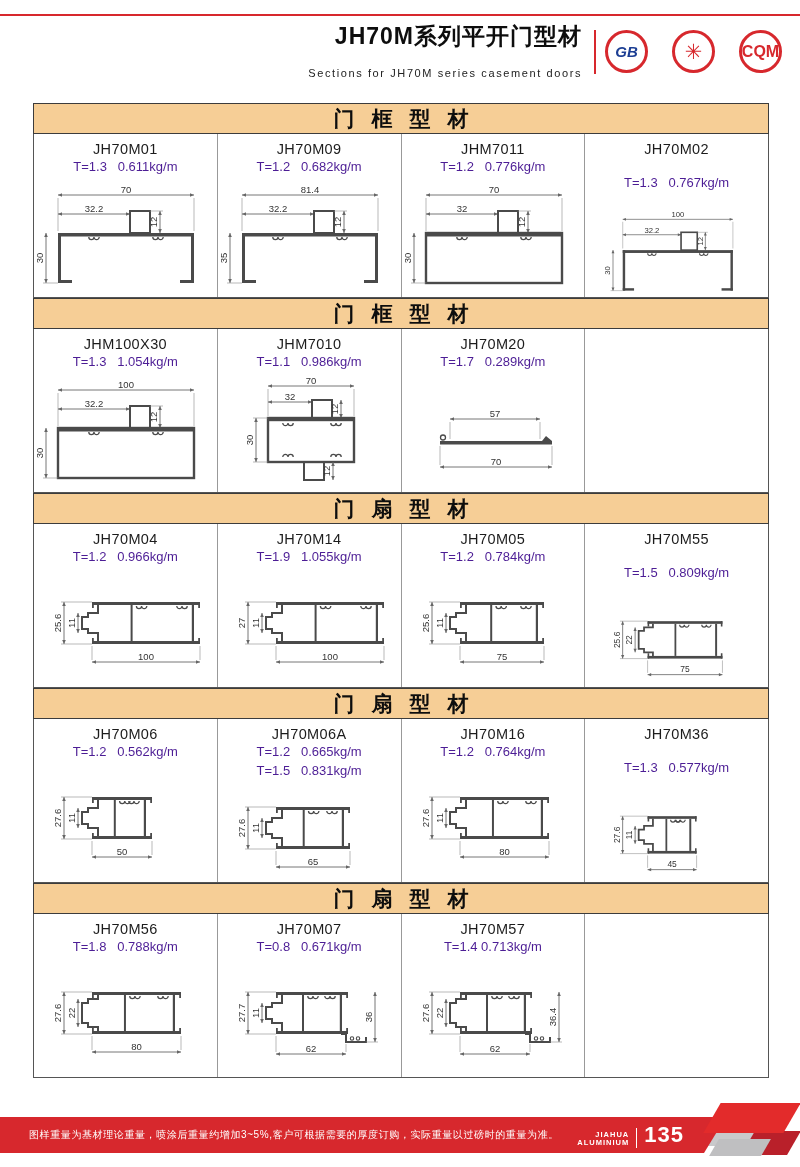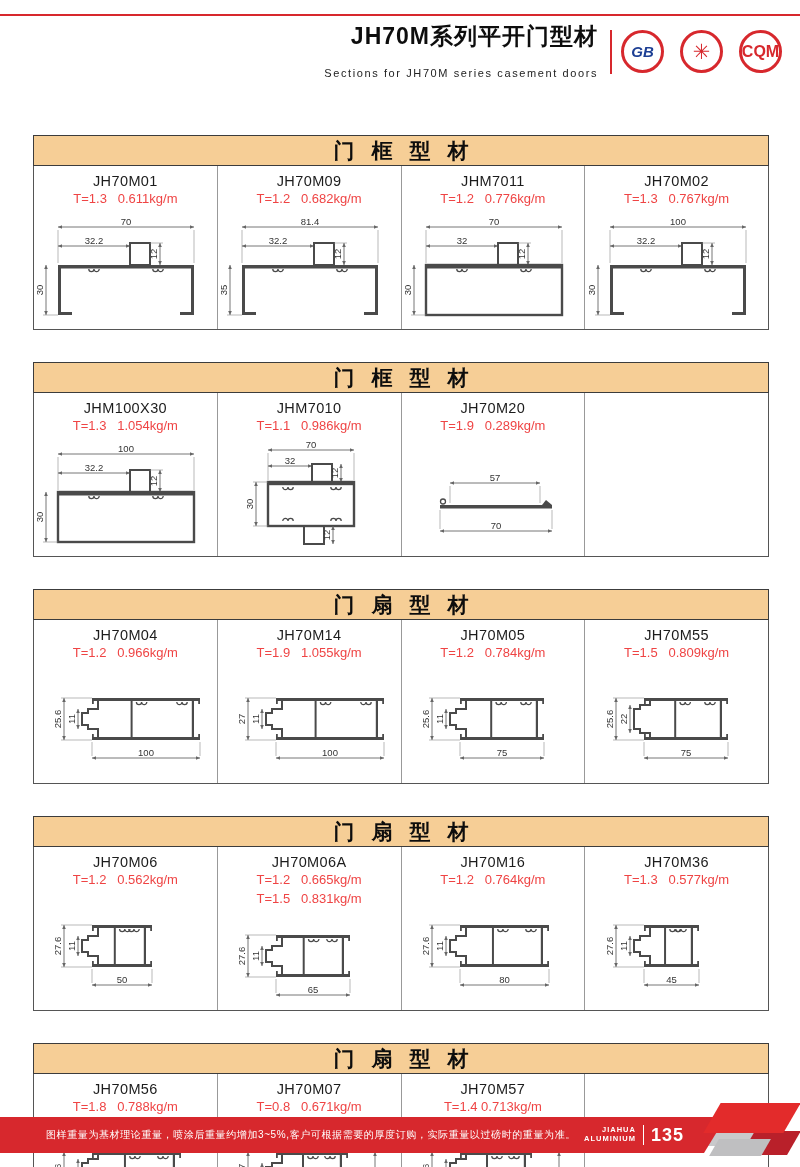--- a/index.html
+++ b/index.html
@@ -8,47 +8,47 @@
   body{width:800px;height:1167px;position:relative;overflow:hidden;
        font-family:"Liberation Sans","DejaVu Sans",sans-serif;color:#111;}
 
   .top-line{position:absolute;top:14px;left:0;width:800px;height:2px;background:var(--red);}
 
   .header{position:absolute;top:24px;right:18px;display:flex;align-items:center;}
   .title-block{text-align:right;margin-right:10px;}
   .title{font-size:23px;font-weight:bold;letter-spacing:1px;color:#0d0d0d;line-height:1.1;}
   .subtitle{font-size:11px;color:#222;letter-spacing:1.6px;margin-top:18px;}
   .header-divider{width:2px;height:44px;background:var(--red);margin:0 9px 0 2px;}
-  .logos{display:flex;align-items:flex-start;gap:16px;}
+  .logos{display:flex;align-items:flex-start;gap:24px;}
   .logo{width:43px;height:43px;border:3px solid var(--red);border-radius:50%;
         display:flex;align-items:center;justify-content:center;background:#fff;}
   .logo-gb span{color:#1d3f94;font-style:italic;font-weight:bold;font-size:15px;}
   .logo-star span{color:var(--red);font-size:21px;line-height:1;}
   .logo-cqm span{color:var(--red);font-weight:bold;font-size:16px;}
 
   .sections{position:absolute;top:103px;left:33px;width:736px;}
   .section-header{height:31px;background:var(--tan);border:1px solid #3c3c3c;
-        display:flex;align-items:center;justify-content:center;margin-top:32px;}
+        display:flex;align-items:center;justify-content:center;}
   .section-title{font-size:21px;font-weight:bold;color:#0d0d0d;letter-spacing:17px;padding-left:17px;}
   .section-row{display:flex;height:164px;border:1px solid #555;border-top:none;background:#fff;}
   .cell{flex:1 1 0;border-right:1px solid #999;display:flex;flex-direction:column;
         align-items:center;padding-top:7px;overflow:hidden;}
-  .cell:last-child{border-right:none;}
+  .cell:last-child{border-right:none;gap:16px;}
   .cell-code{font-size:14.5px;color:#1c1c1c;font-weight:500;letter-spacing:0.4px;}
-  .cell-spec{font-size:13px;color:#ef4444;white-space:pre;line-height:1.3;margin-top:2px;}
+  .cell-spec{font-size:13px;color:#4c1d95;white-space:pre;line-height:1.3;margin-top:2px;}
   .cell svg{margin:auto;display:block;}
 
   .footer-bar{position:absolute;left:0;top:1117px;width:726px;height:36px;background:var(--red);
         clip-path:polygon(0 0,100% 0,calc(100% - 22px) 100%,0 100%);
         display:flex;align-items:center;color:#fff;z-index:2;}
-  .footer-note{margin-left:46px;font-size:10px;letter-spacing:0.6px;text-align:right;}
-  .footer-brand{margin-left:auto;margin-right:42px;display:flex;align-items:center;gap:7px;}
+  .footer-note{margin-left:29px;font-size:10px;letter-spacing:0.6px;text-align:right;}
+  .footer-brand{margin-left:auto;margin-right:42px;display:flex;align-items:flex-end;gap:7px;}
   .brand-name{font-size:7.5px;line-height:1.15;text-align:right;letter-spacing:1px;font-weight:bold;}
   .brand-divider{width:1px;height:20px;background:#fff;}
-  .page-number{font-size:18px;font-weight:bold;letter-spacing:1px;}
+  .page-number{font-size:22px;font-weight:bold;letter-spacing:1px;}
 
   .deco{position:absolute;transform:skewX(-30deg);}
   .deco-gray1{left:688px;top:1121px;width:74px;height:25px;background:#c9c9cb;z-index:1;}
   .deco-red-main{left:712px;top:1103px;width:80px;height:30px;background:#e32b2b;z-index:3;}
   .deco-red-dark{left:748px;top:1131px;width:46px;height:24px;background:#b9202a;z-index:2;}
   .deco-gray2{left:714px;top:1139px;width:52px;height:17px;background:#bfbfc1;z-index:4;}
 </style>
 </head>
 <body>
 
@@ -297,21 +297,21 @@
             <polygon points="38,44 36.2,48 39.8,48" fill="#666"></polygon>
             <polygon points="38,88 36.2,84 39.8,84" fill="#666"></polygon>
             <text x="34.5" y="66" font-size="9.5" fill="#333" text-anchor="middle" transform="rotate(-90 34.5 66)">30</text>
             <line x1="35" y1="44" x2="50" y2="44" stroke="#8a8a8a" stroke-width="0.6"></line>
             <line x1="35" y1="88" x2="50" y2="88" stroke="#8a8a8a" stroke-width="0.6"></line>
           </g>
         </svg>
       </div>
       <div class="cell">
         <div class="cell-code">JH70M20</div>
-        <div class="cell-spec">T=1.9   0.289kg/m</div>
+        <div class="cell-spec">T=1.7   0.289kg/m</div>
         <svg width="182" height="96" viewBox="0 0 182 96">
           <g>
             <rect x="38" y="58" width="112" height="3.5" fill="#4a4a4a"></rect>
             <circle cx="41" cy="54.5" r="2.5" fill="none" stroke="#4a4a4a" stroke-width="1.3"></circle>
             <polygon points="150,58 144,53 140,58" fill="#4a4a4a"></polygon>
             <line x1="48" y1="36" x2="138" y2="36" stroke="#666" stroke-width="0.9"></line>
             <polygon points="48,36 52,34.2 52,37.8" fill="#666"></polygon>
             <polygon points="138,36 134,34.2 134,37.8" fill="#666"></polygon>
             <text x="93" y="33.5" font-size="9.5" fill="#333" text-anchor="middle">57</text>
             <line x1="48" y1="39" x2="48" y2="56" stroke="#8a8a8a" stroke-width="0.6"></line>

